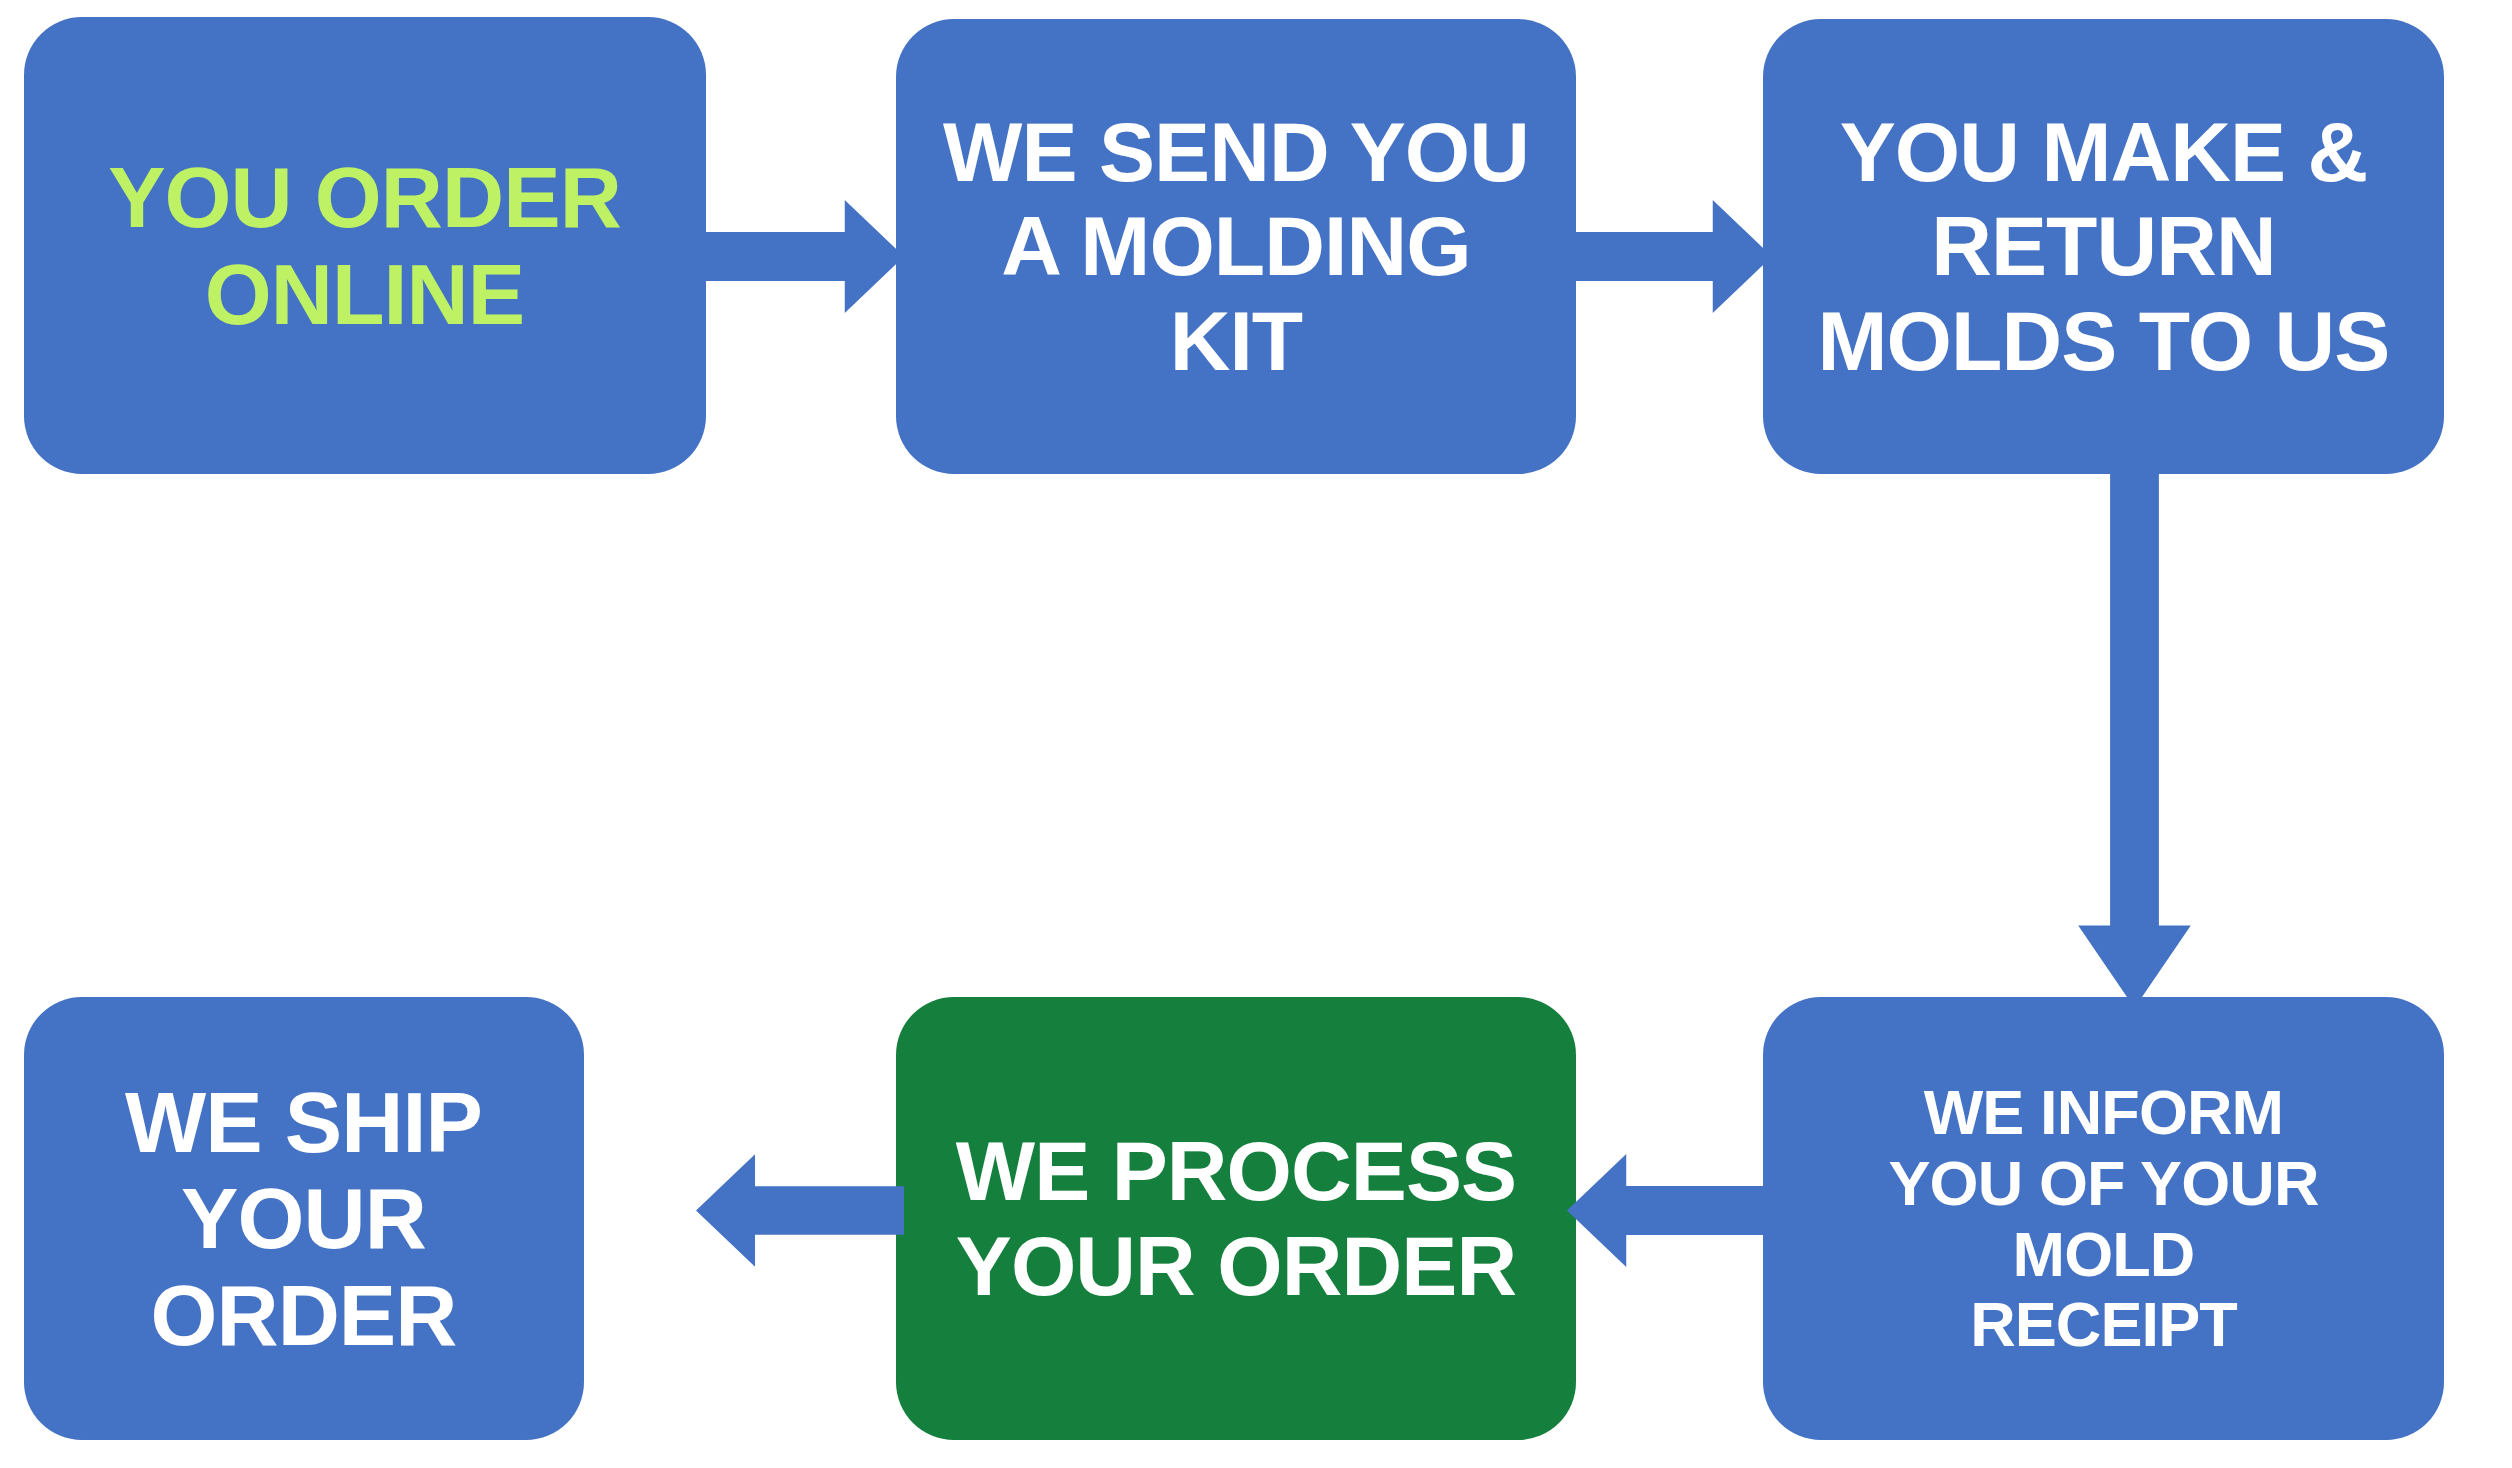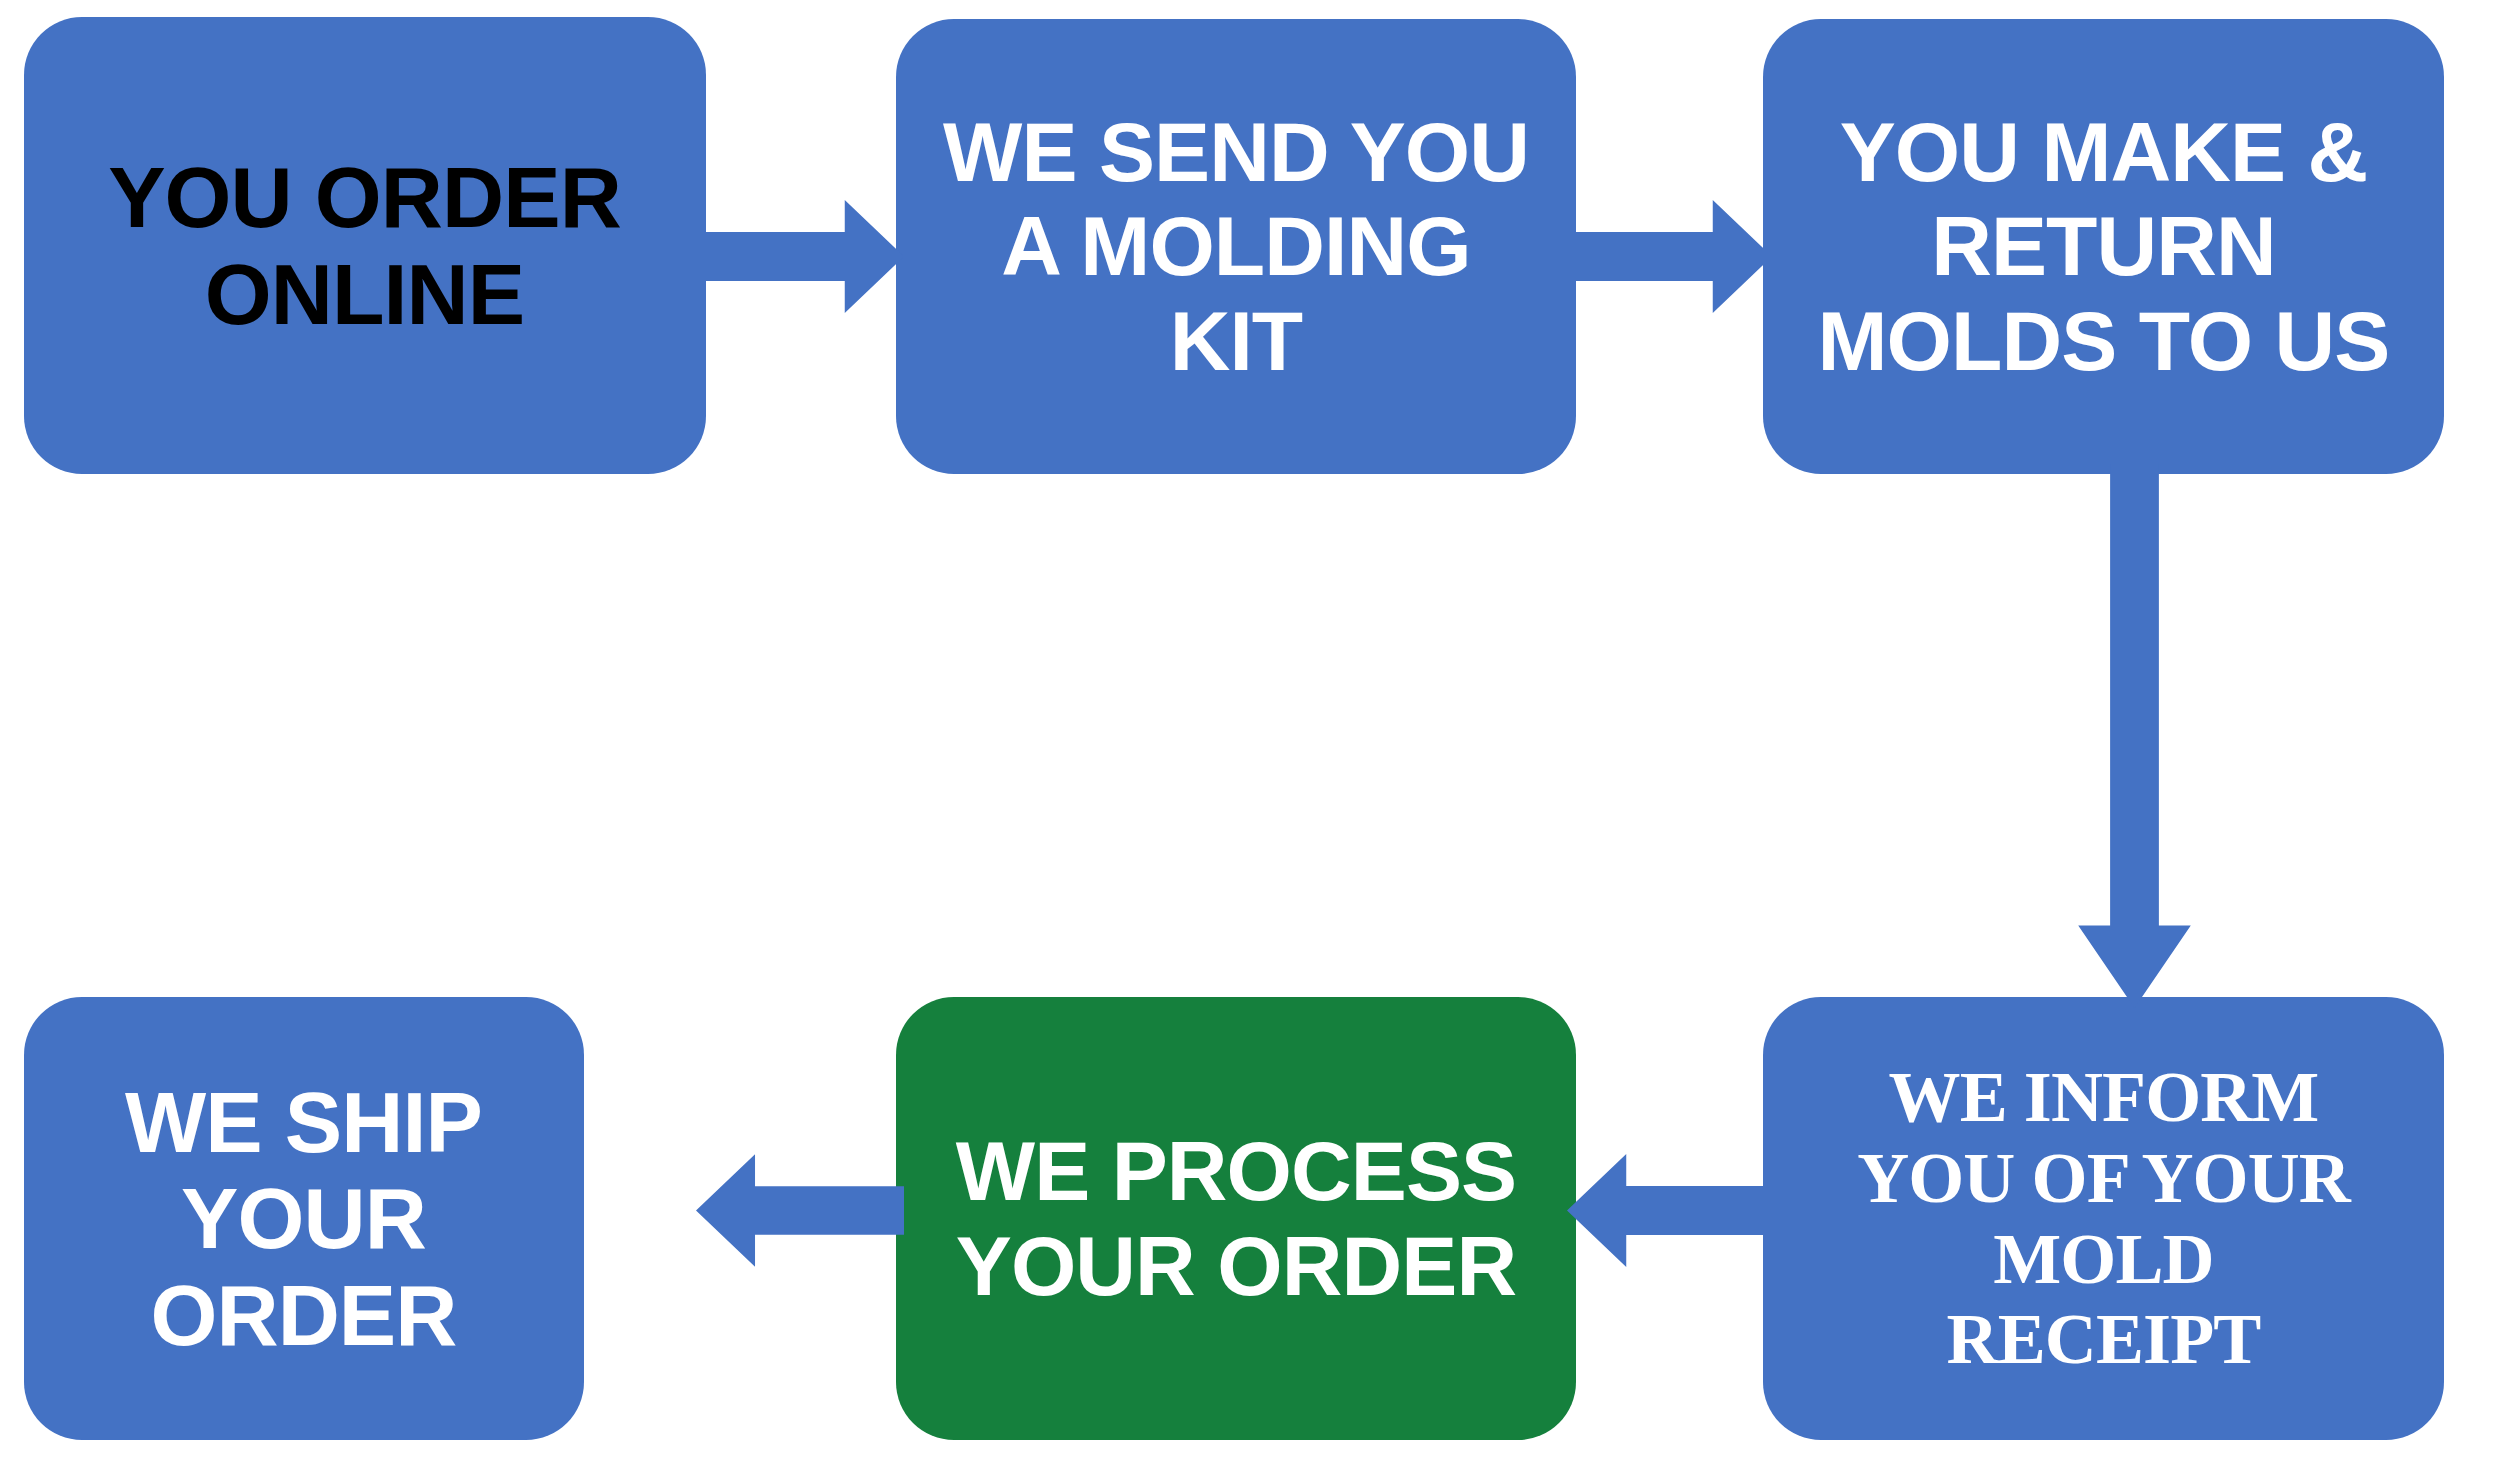--- a/index.html
+++ b/index.html
@@ -43,21 +43,21 @@
   #node-order-online   { left: 23.5px;   top: 17px;   width: 682px; height: 457px; }
   #node-send-kit       { left: 896px;  top: 19px;   width: 680px; height: 455px; }
   #node-make-return    { left: 1763px; top: 19px;   width: 681px; height: 455px; }
   #node-inform-receipt { left: 1763px; top: 997px; width: 681px; height: 443px; }
   #node-process-order  { left: 896px;  top: 997px; width: 680px; height: 443px; }
   #node-ship-order     { left: 23.5px;   top: 997px; width: 560px; height: 443px; }
 
   #node-order-online .node-label   { font-size: 86px; }
   #node-send-kit .node-label       { font-size: 84px; }
   #node-make-return .node-label    { font-size: 84px; }
-  #node-inform-receipt .node-label { font-size: 72px; font-family: Liberation Serif, serif; }
+  #node-inform-receipt .node-label { font-size: 63px; }
   #node-process-order .node-label  { font-size: 84px; }
   #node-ship-order .node-label     { font-size: 86px; }
 
   
   .arrow {
     position: absolute;
     pointer-events: none;
   }
   .arrow svg { display: block; }
 
@@ -66,21 +66,21 @@
   #arrow-make-to-inform{ left: 2078px; top: 464px;  width: 113px; height: 544px; }
   #arrow-inform-to-proc{ left: 1567px; top: 1154px; width: 205px; height: 113px; }
   #arrow-proc-to-ship  { left: 696px;  top: 1154px; width: 208px; height: 113px; }
 </style>
 </head>
 <body>
 
 <div id="stage" style="background: rgb(255, 255, 255);">
 
   <div class="node" id="node-order-online" style="background: rgb(68, 114, 196);">
-    <div class="node-label" style="color: #000000;">YOU ORDER
+    <div class="node-label" style="color: #bef264;">YOU ORDER
 ONLINE</div>
   </div>
 
   <div class="node" id="node-make-return" style="background: rgb(68, 114, 196);">
     <div class="node-label" style="color: rgb(255, 255, 255);">YOU MAKE &amp;
 RETURN
 MOLDS TO US</div>
   </div>
 
   <div class="node" id="node-send-kit" style="background: rgb(68, 114, 196);">

